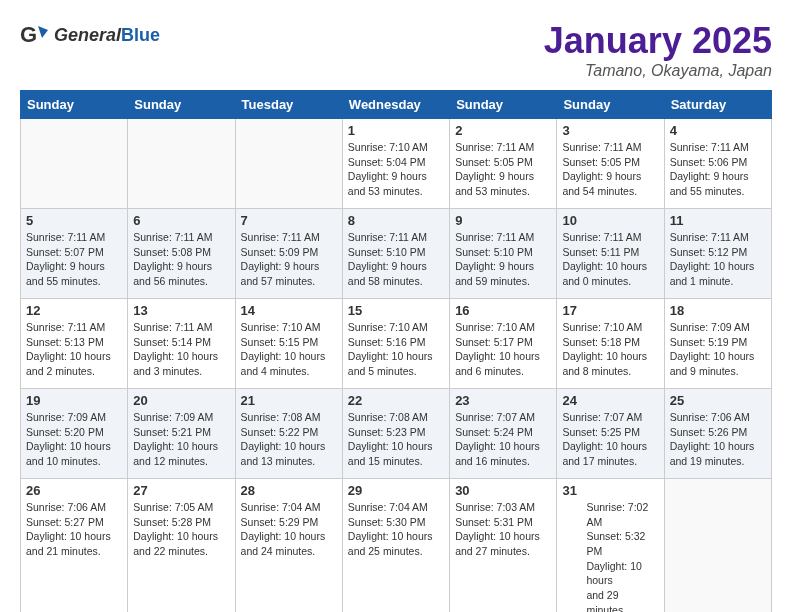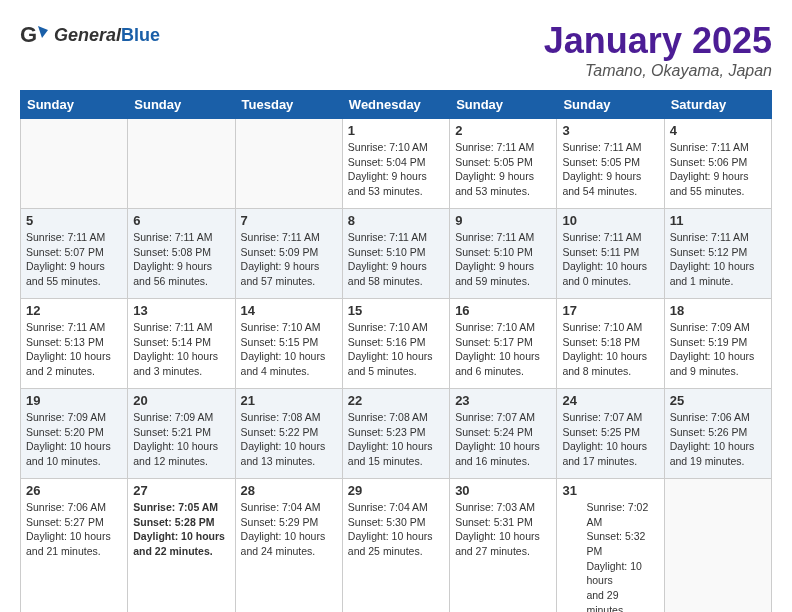--- a/index.html
+++ b/index.html
@@ -300,21 +300,21 @@
       <tr>
         <td>
           <div class="day-number">26</div>
           <div class="day-info" style="white-space: pre-line;">Sunrise: 7:06 AM
 Sunset: 5:27 PM
 Daylight: 10 hours
 and 21 minutes.</div>
         </td>
         <td>
           <div class="day-number">27</div>
-          <div class="day-info" style="white-space: pre-line; font-weight: bold;">Sunrise: 7:05 AM
+          <div class="day-info" style="white-space: pre-line;">Sunrise: 7:05 AM
 Sunset: 5:28 PM
 Daylight: 10 hours
 and 22 minutes.</div>
         </td>
         <td>
           <div class="day-number">28</div>
           <div class="day-info" style="white-space: pre-line;">Sunrise: 7:04 AM
 Sunset: 5:29 PM
 Daylight: 10 hours
 and 24 minutes.</div>

